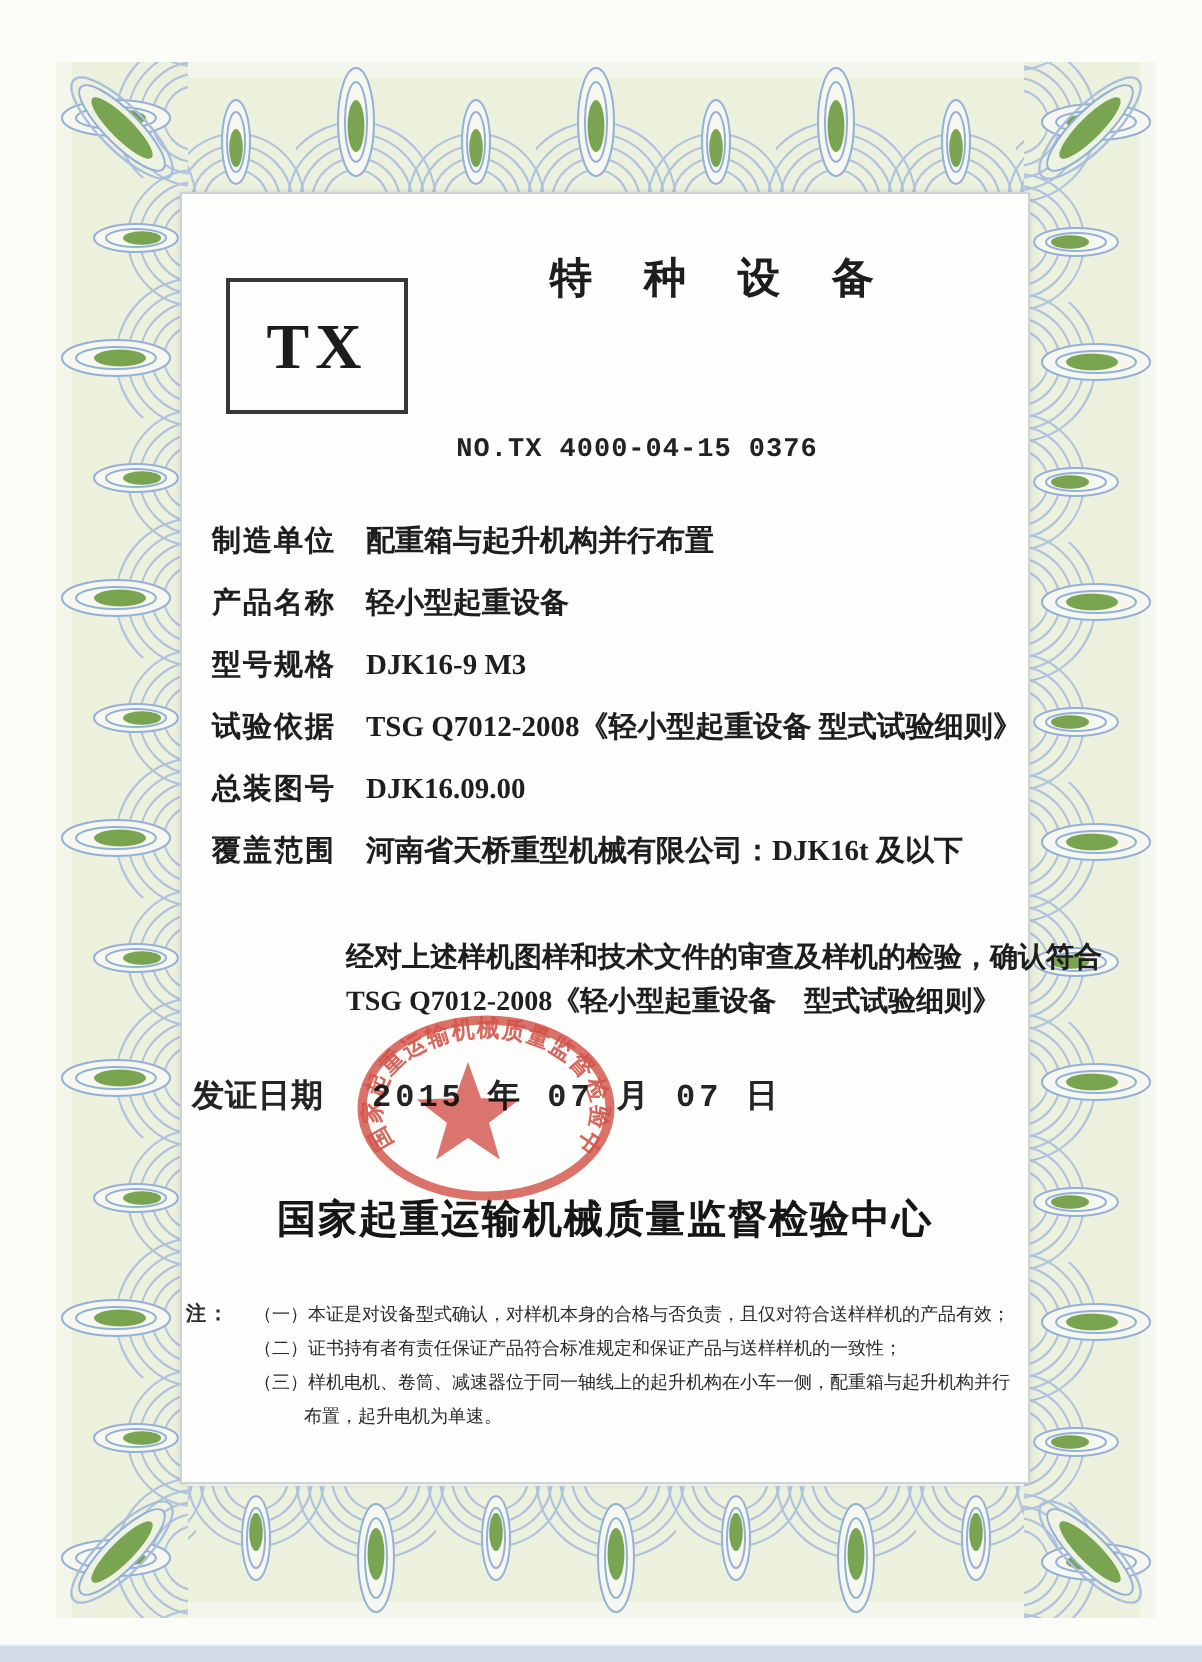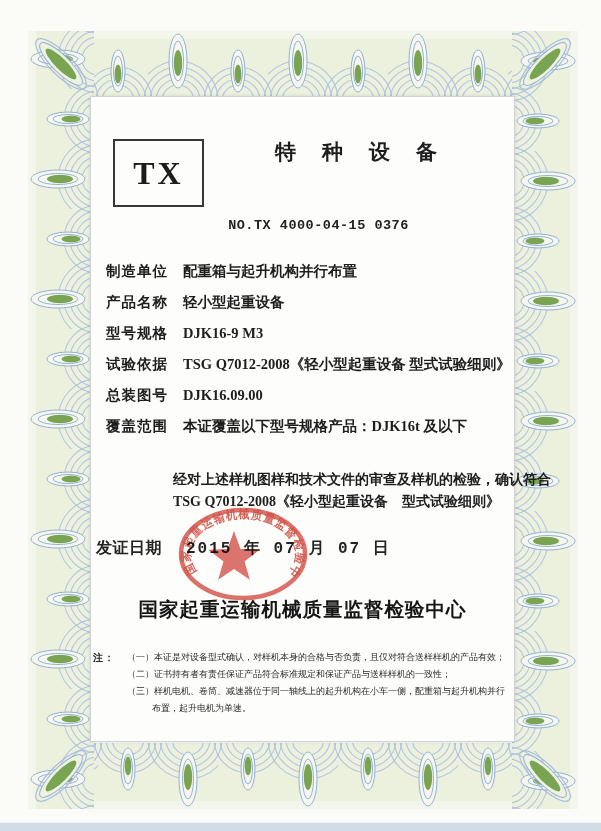--- a/index.html
+++ b/index.html
@@ -18,21 +18,21 @@
     box-shadow:0 0 3px rgba(120,130,140,.25);
   }
   .tx-badge {
     position:absolute; left:22px; top:42px; width:91px; height:68px;
     border:2px solid #383838; box-sizing:border-box;
     display:flex; align-items:center; justify-content:center;
   }
   .tx-badge span { font-size:32px; font-weight:bold; letter-spacing:3px; color:#1c1c1c; }
 
   .head-block { position:absolute; left:115px; top:28px; width:300px; text-align:center; }
-  .category { font-size:21px; font-weight:600; letter-spacing:26px; padding-left:26px; color:#1d1d1d; white-space:nowrap;margin-top:13px; }
+  .category { font-size:21px; font-weight:600; letter-spacing:26px; padding-left:26px; color:#1d1d1d; white-space:nowrap; }
   .title { margin-top:7px; font-size:41px; font-weight:bold; letter-spacing:1px; color:#111; white-space:nowrap; }
 
   .cert-no { position:absolute; left:0; top:121px; width:100%; text-align:center; text-indent:32px;
              font-size:13.5px; font-weight:bold; letter-spacing:.5px; color:#222;font-family:Liberation Mono, monospace; }
 
   .fields { position:absolute; left:15px; top:165px; right:0; }
   .field-row { display:flex; height:18px; margin-bottom:13px; font-size:14.5px; line-height:18px; white-space:nowrap; }
   .field-label { width:64px; flex:none; font-weight:bold; letter-spacing:1px; color:#1e1e1e; }
   .field-value { margin-left:13px; font-weight:600; color:#1e1e1e; }
 
@@ -139,21 +139,21 @@
       <div class="field-row">
         <span class="field-label">试验依据</span>
         <span class="field-value">TSG Q7012-2008《轻小型起重设备 型式试验细则》</span>
       </div>
       <div class="field-row">
         <span class="field-label">总装图号</span>
         <span class="field-value">DJK16.09.00</span>
       </div>
       <div class="field-row">
         <span class="field-label">覆盖范围</span>
-        <span class="field-value">本证覆盖以下型号规格产品：DJK16t 及以下</span>
+        <span class="field-value">河南省天桥重型机械有限公司：DJK16t 及以下</span>
       </div>
     </div>
 
     <div class="statement">
       <div>经对上述样机图样和技术文件的审查及样机的检验，确认符合</div>
       <div>TSG Q7012-2008《轻小型起重设备　型式试验细则》</div>
     </div>
 
     <div class="date-row">
       <span class="date-label">发证日期</span>

